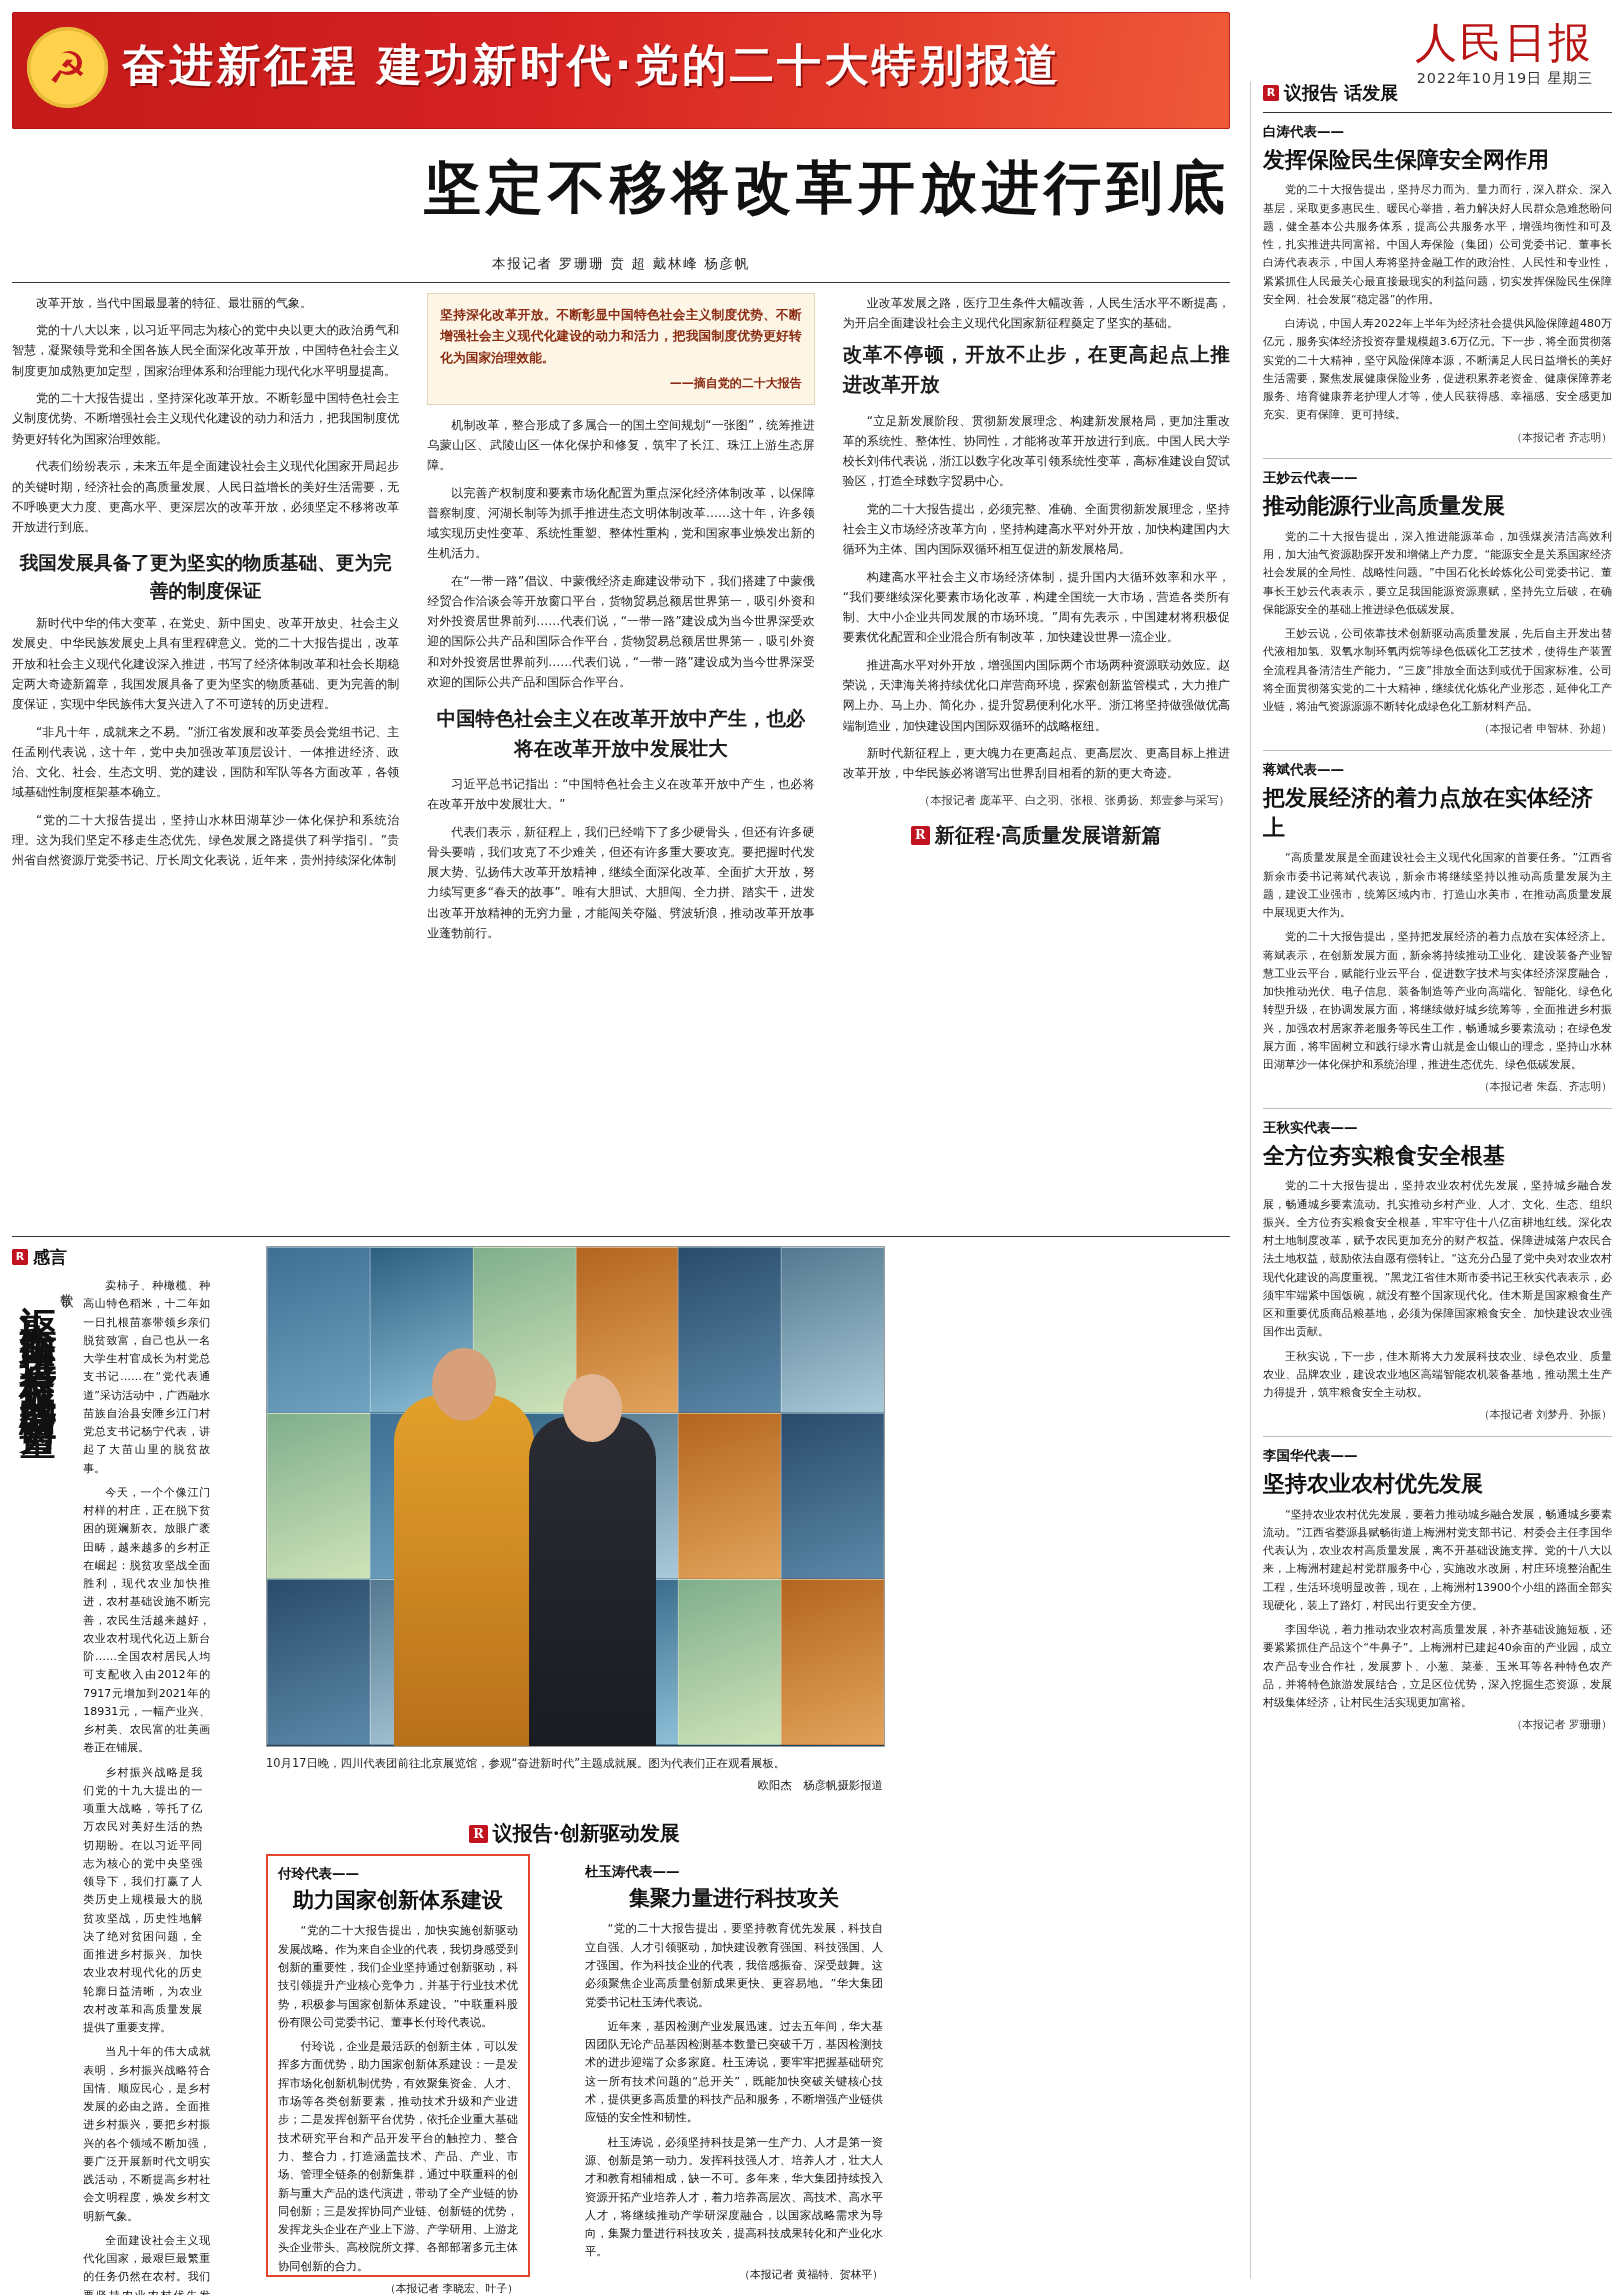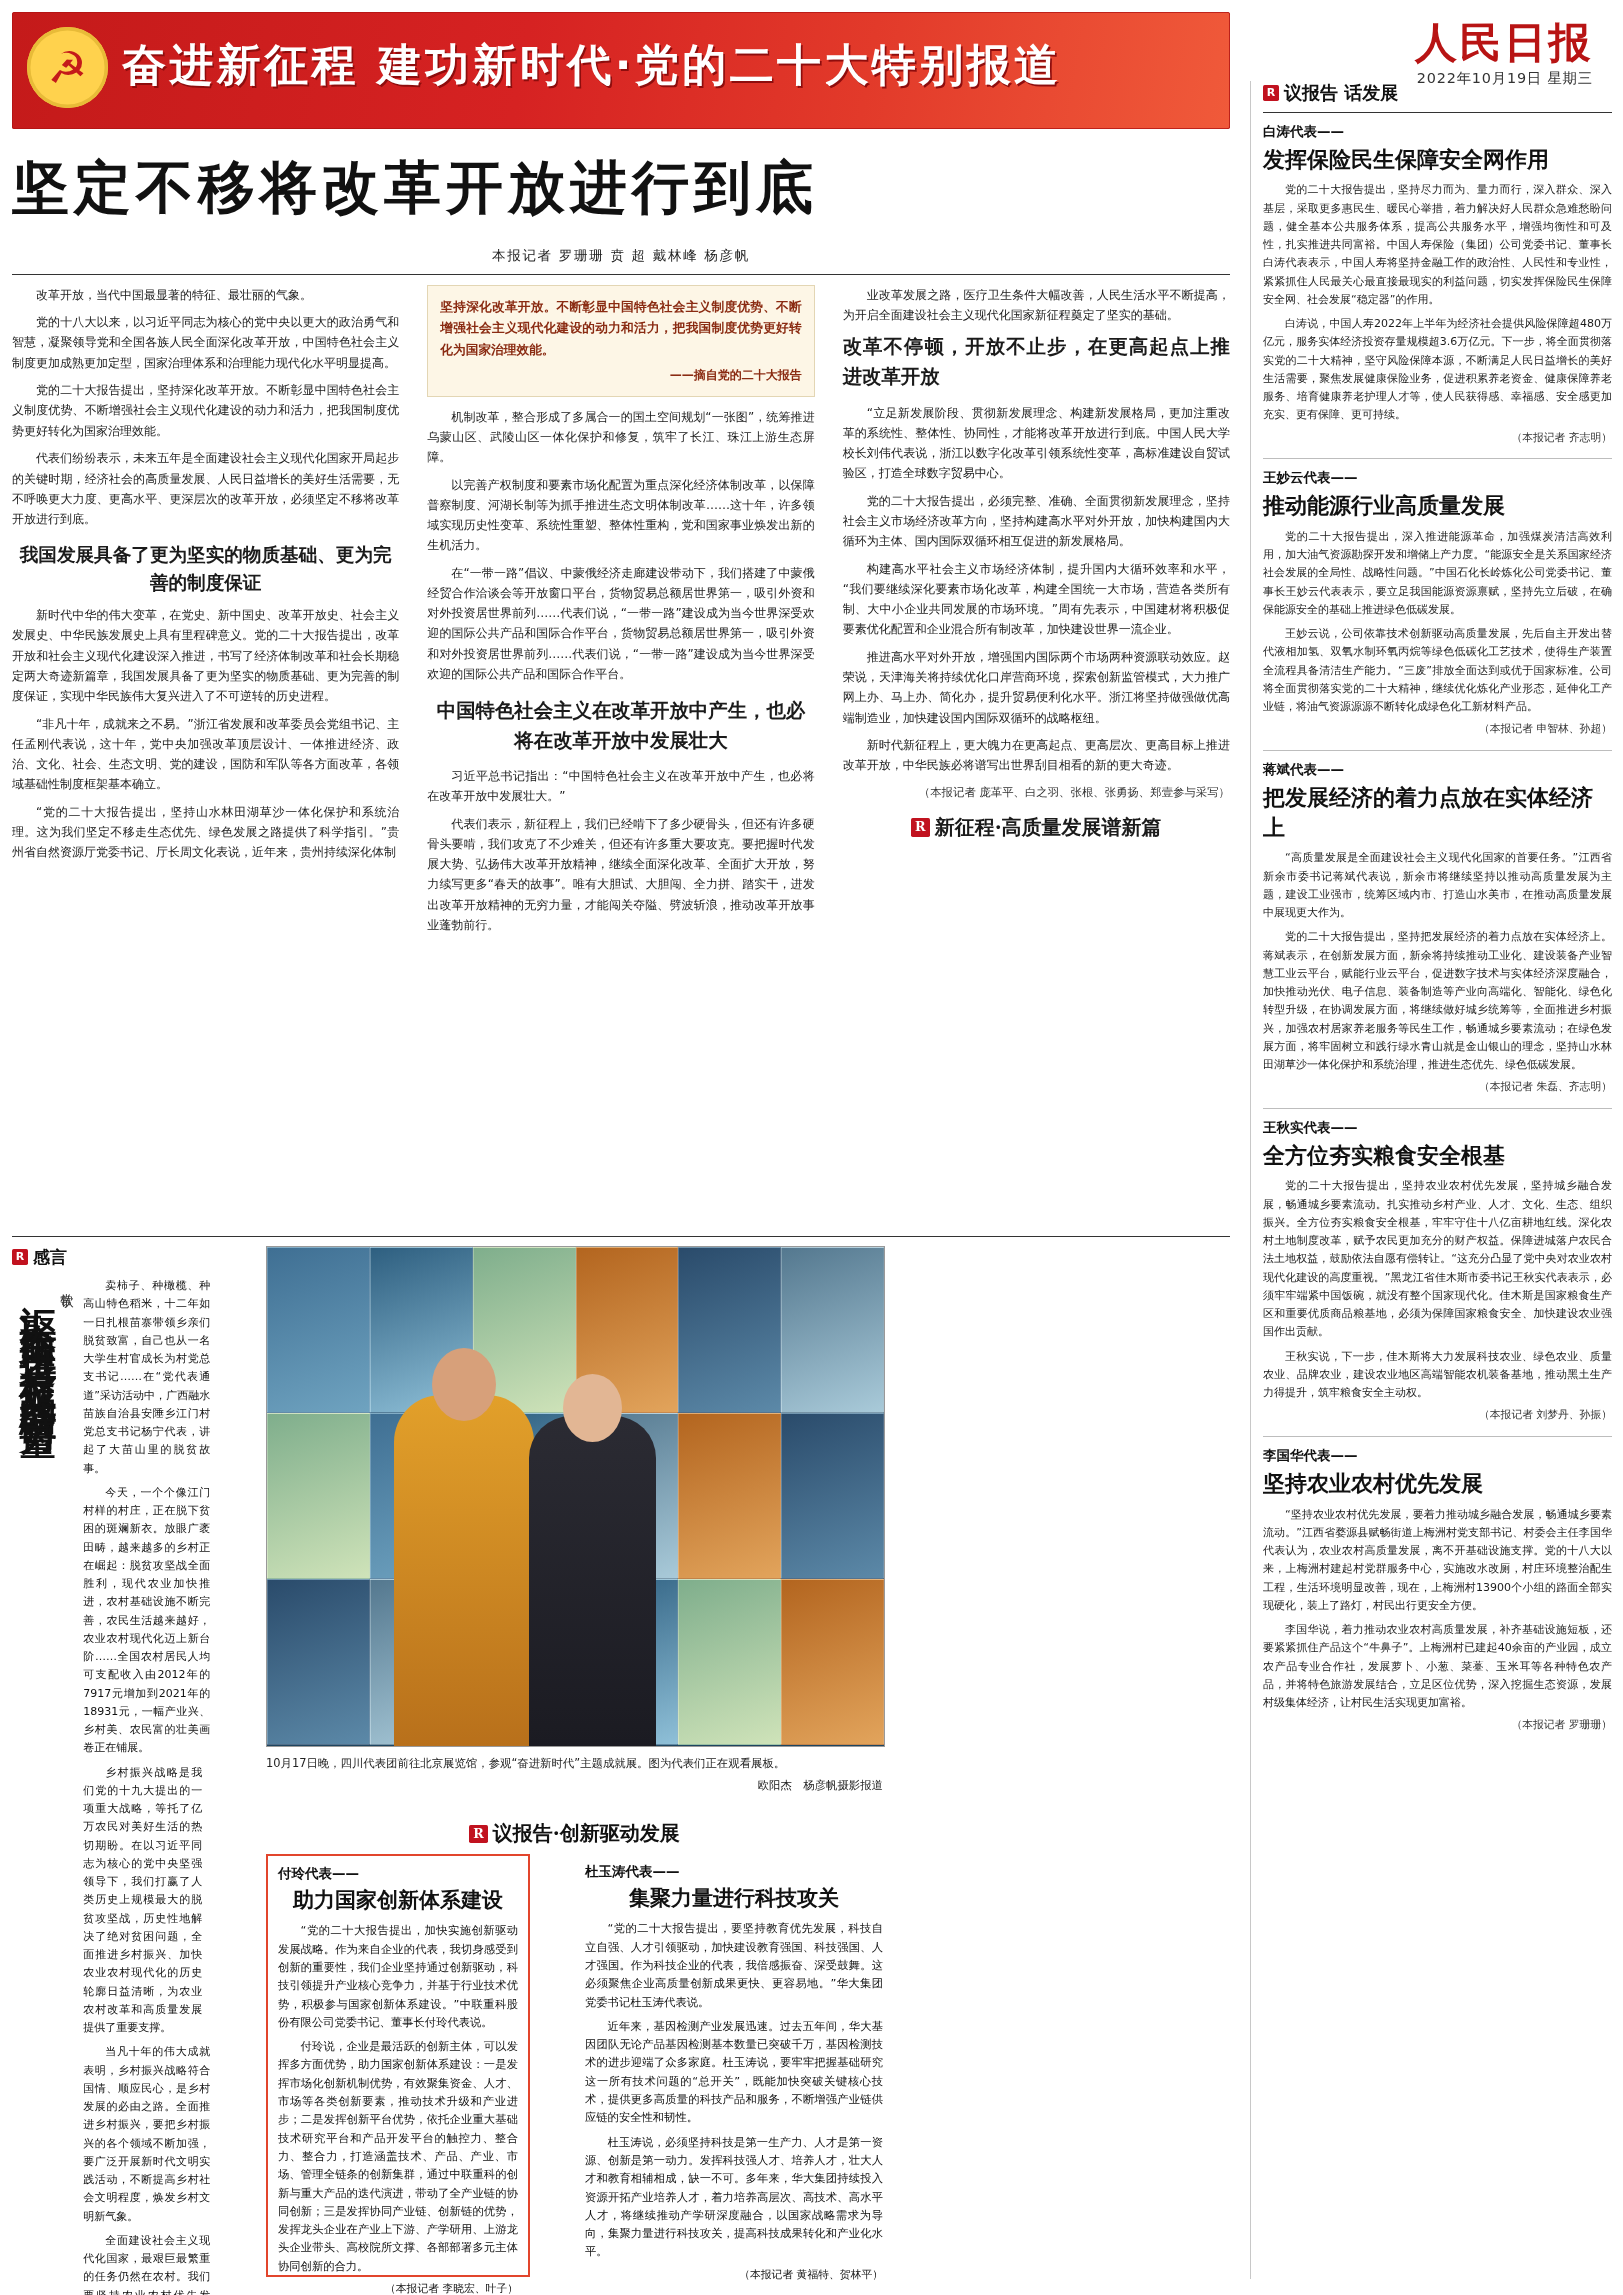--- a/index.html
+++ b/index.html
@@ -32,40 +32,40 @@
     position:absolute;left:110px;top:24px;
     font-family:"DejaVu Sans","Liberation Sans",sans-serif;
     font-size:44px;font-weight:bold;color:#fff;letter-spacing:3.4px;
     text-shadow:1.7px 1.7px 0 #8e0d0d;
     white-space:nowrap;
   }
   .paper-name{
     position:absolute;right:30px;top:15px;text-align:right;
   }
   .paper-name .logo{
-    font-size:42px;font-weight:bold;color:#b81414;letter-spacing:2.5px;
+    font-size:42px;font-weight:normal;color:#b81414;letter-spacing:2.5px;
     font-family:"DejaVu Serif","Liberation Serif",serif;
   }
   .paper-name .pageno{
     position:absolute;right:-63px;top:1.7px;font-size:47px;font-weight:bold;color:#222;
   }
   .paper-date{
     position:absolute;right:30px;top:69px;font-size:14.4px;color:#333;letter-spacing:0.8px;
   }
 
   
   .left-col{position:absolute;left:12px;top:145px;width:1218px;}
   .right-col{position:absolute;left:1250px;top:81px;width:362px;height:2198px;
     border-left:1.7px solid #c8c8c8;padding-left:12px;box-sizing:border-box;}
 
   
   .headline{
-    text-align:left;font-size:57px;font-weight:bold;letter-spacing:5px;
-    font-family:"DejaVu Serif","Liberation Serif",serif;
-    margin:5px 0 20px 0;color:#111;
+    text-align:right;font-size:57px;font-weight:bold;letter-spacing:5px;
+    font-family:"DejaVu Serif","Liberation Serif",serif;
+    margin:5px 0 28px 0;color:#111;
   }
   .byline{text-align:center;font-size:13.5px;color:#222;margin-bottom:8.5px;letter-spacing:1.7px;}
   .rule-thin{border-top:0.8px solid #333;margin:6.8px 0 10px 0;}
 
   
   .cols3{display:flex;gap:28px;}
   .col{width:100%;font-size:12px;line-height:1.68;text-align:justify;color:#1b1b1b;}
   .col p{margin:0 0 7.6px 0;text-indent:2em;}
   .sub-h{
     font-size:18.6px;font-weight:bold;text-align:center;margin:12px 0 8.5px 0;line-height:1.5;

